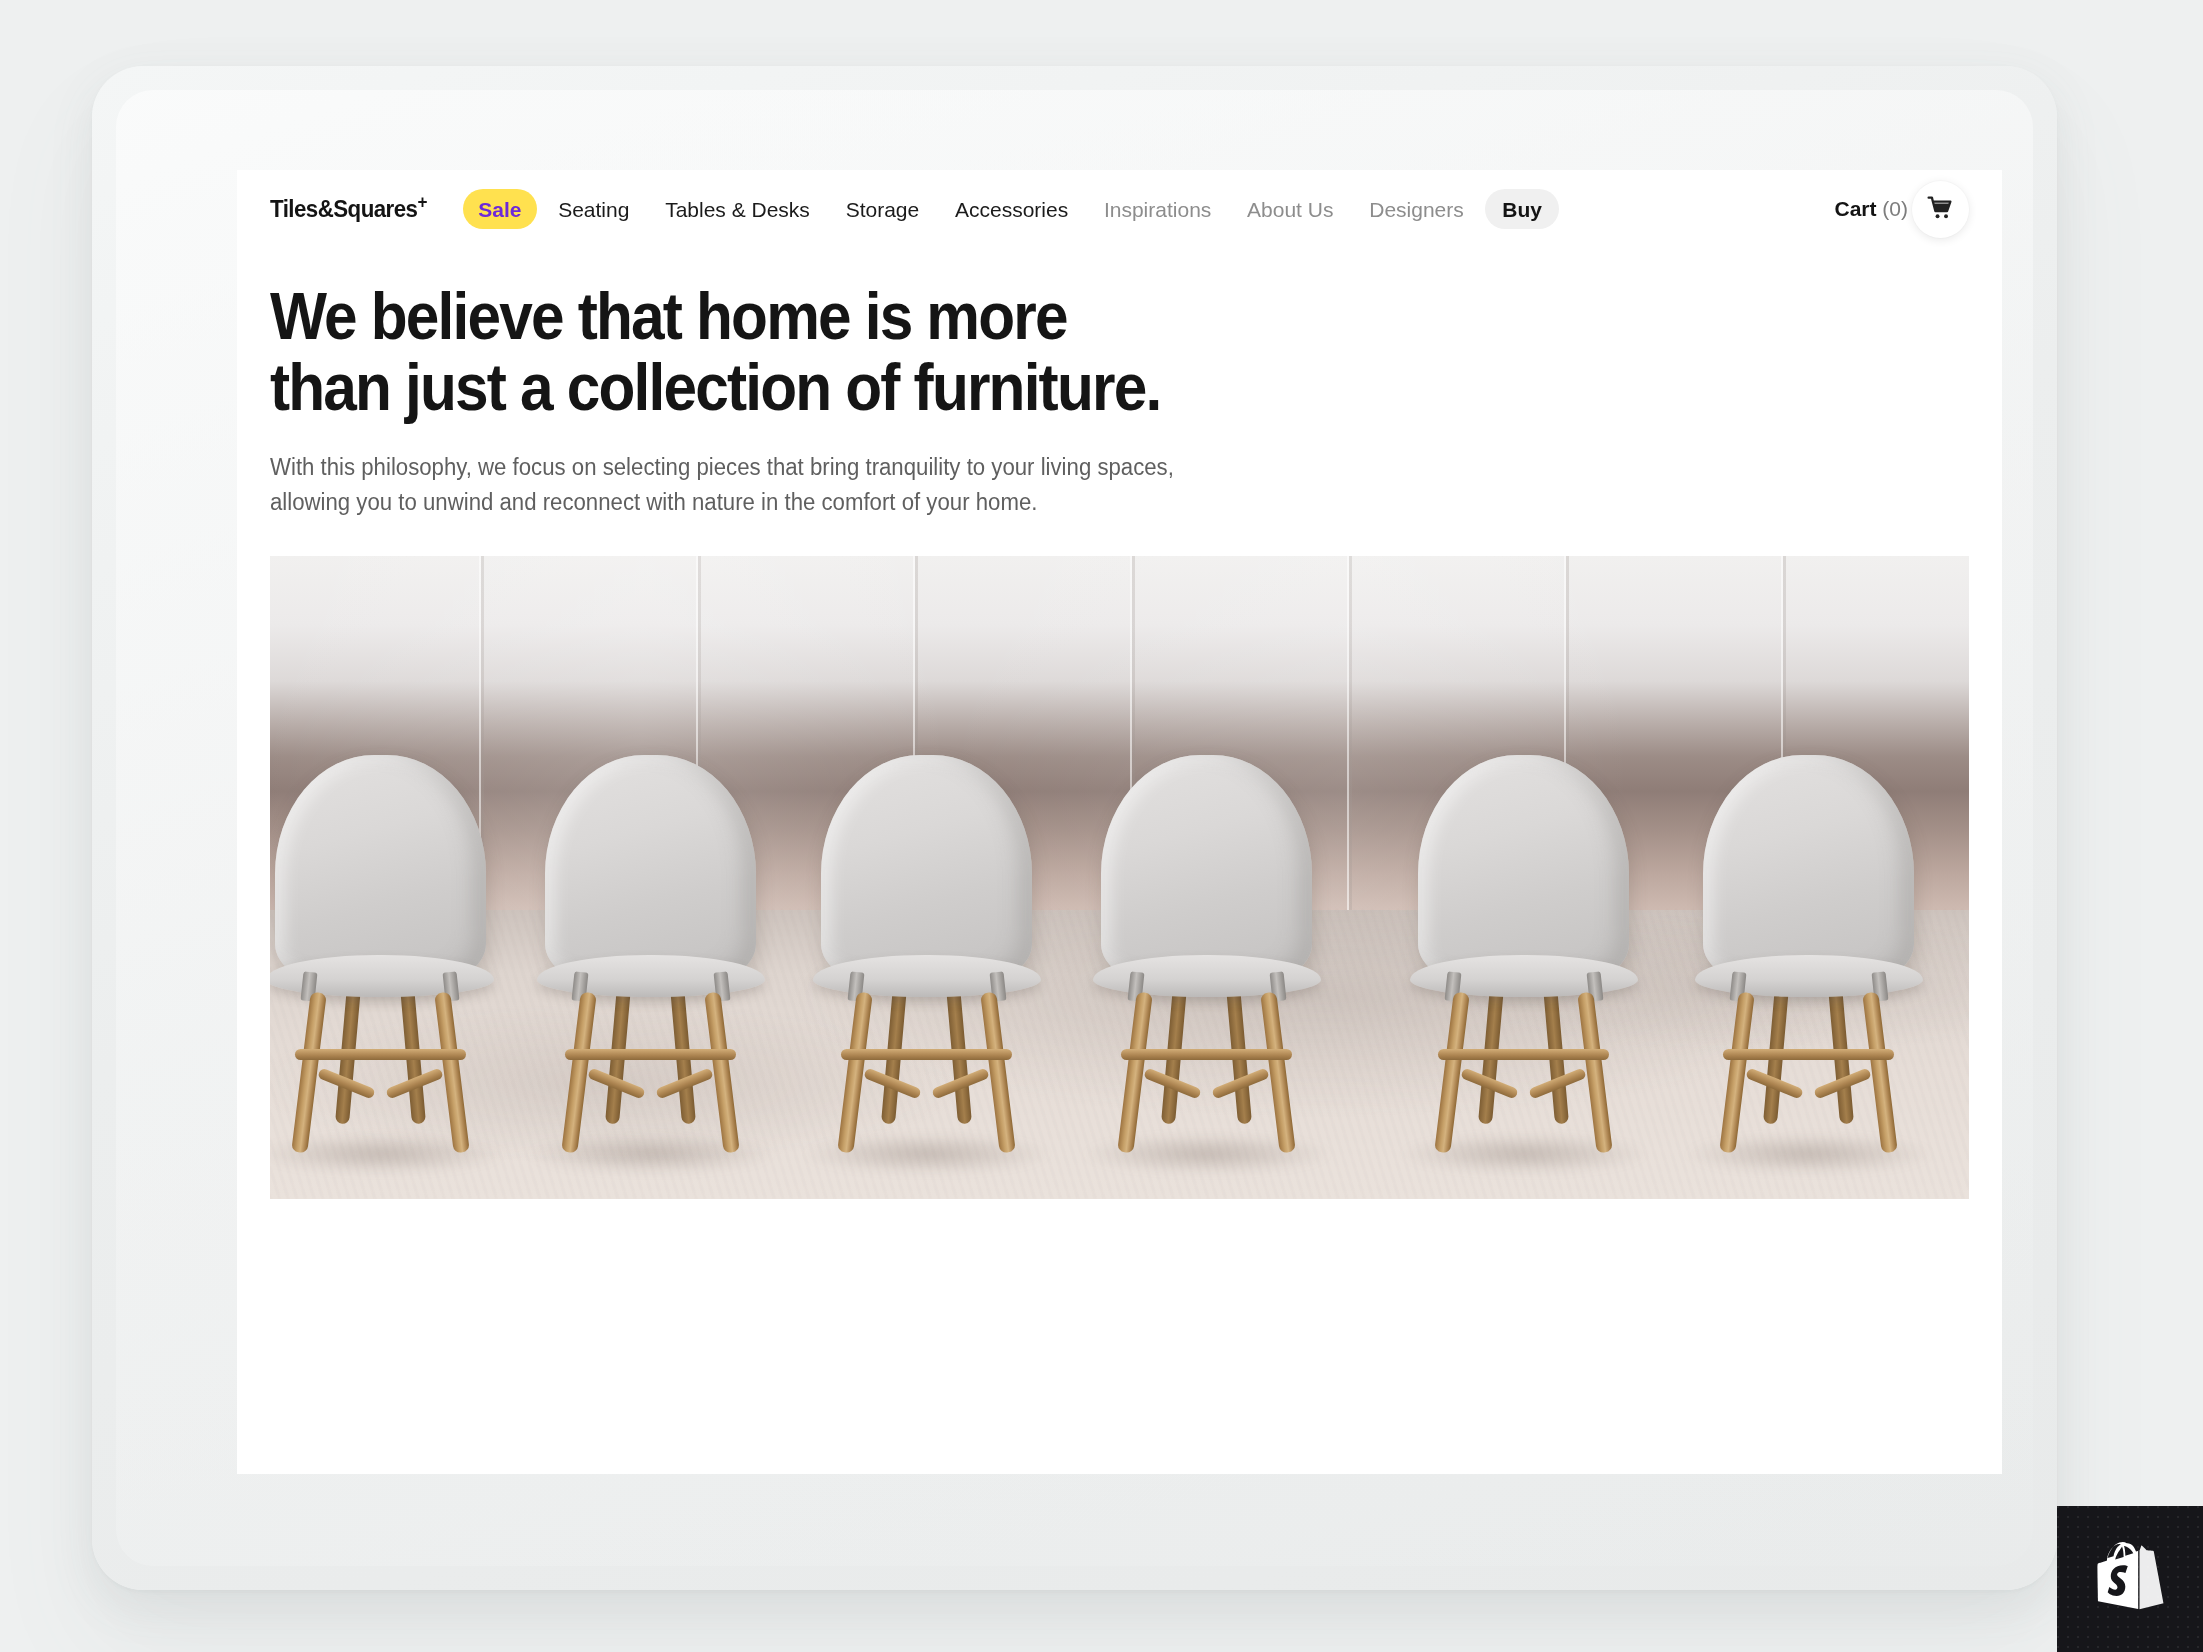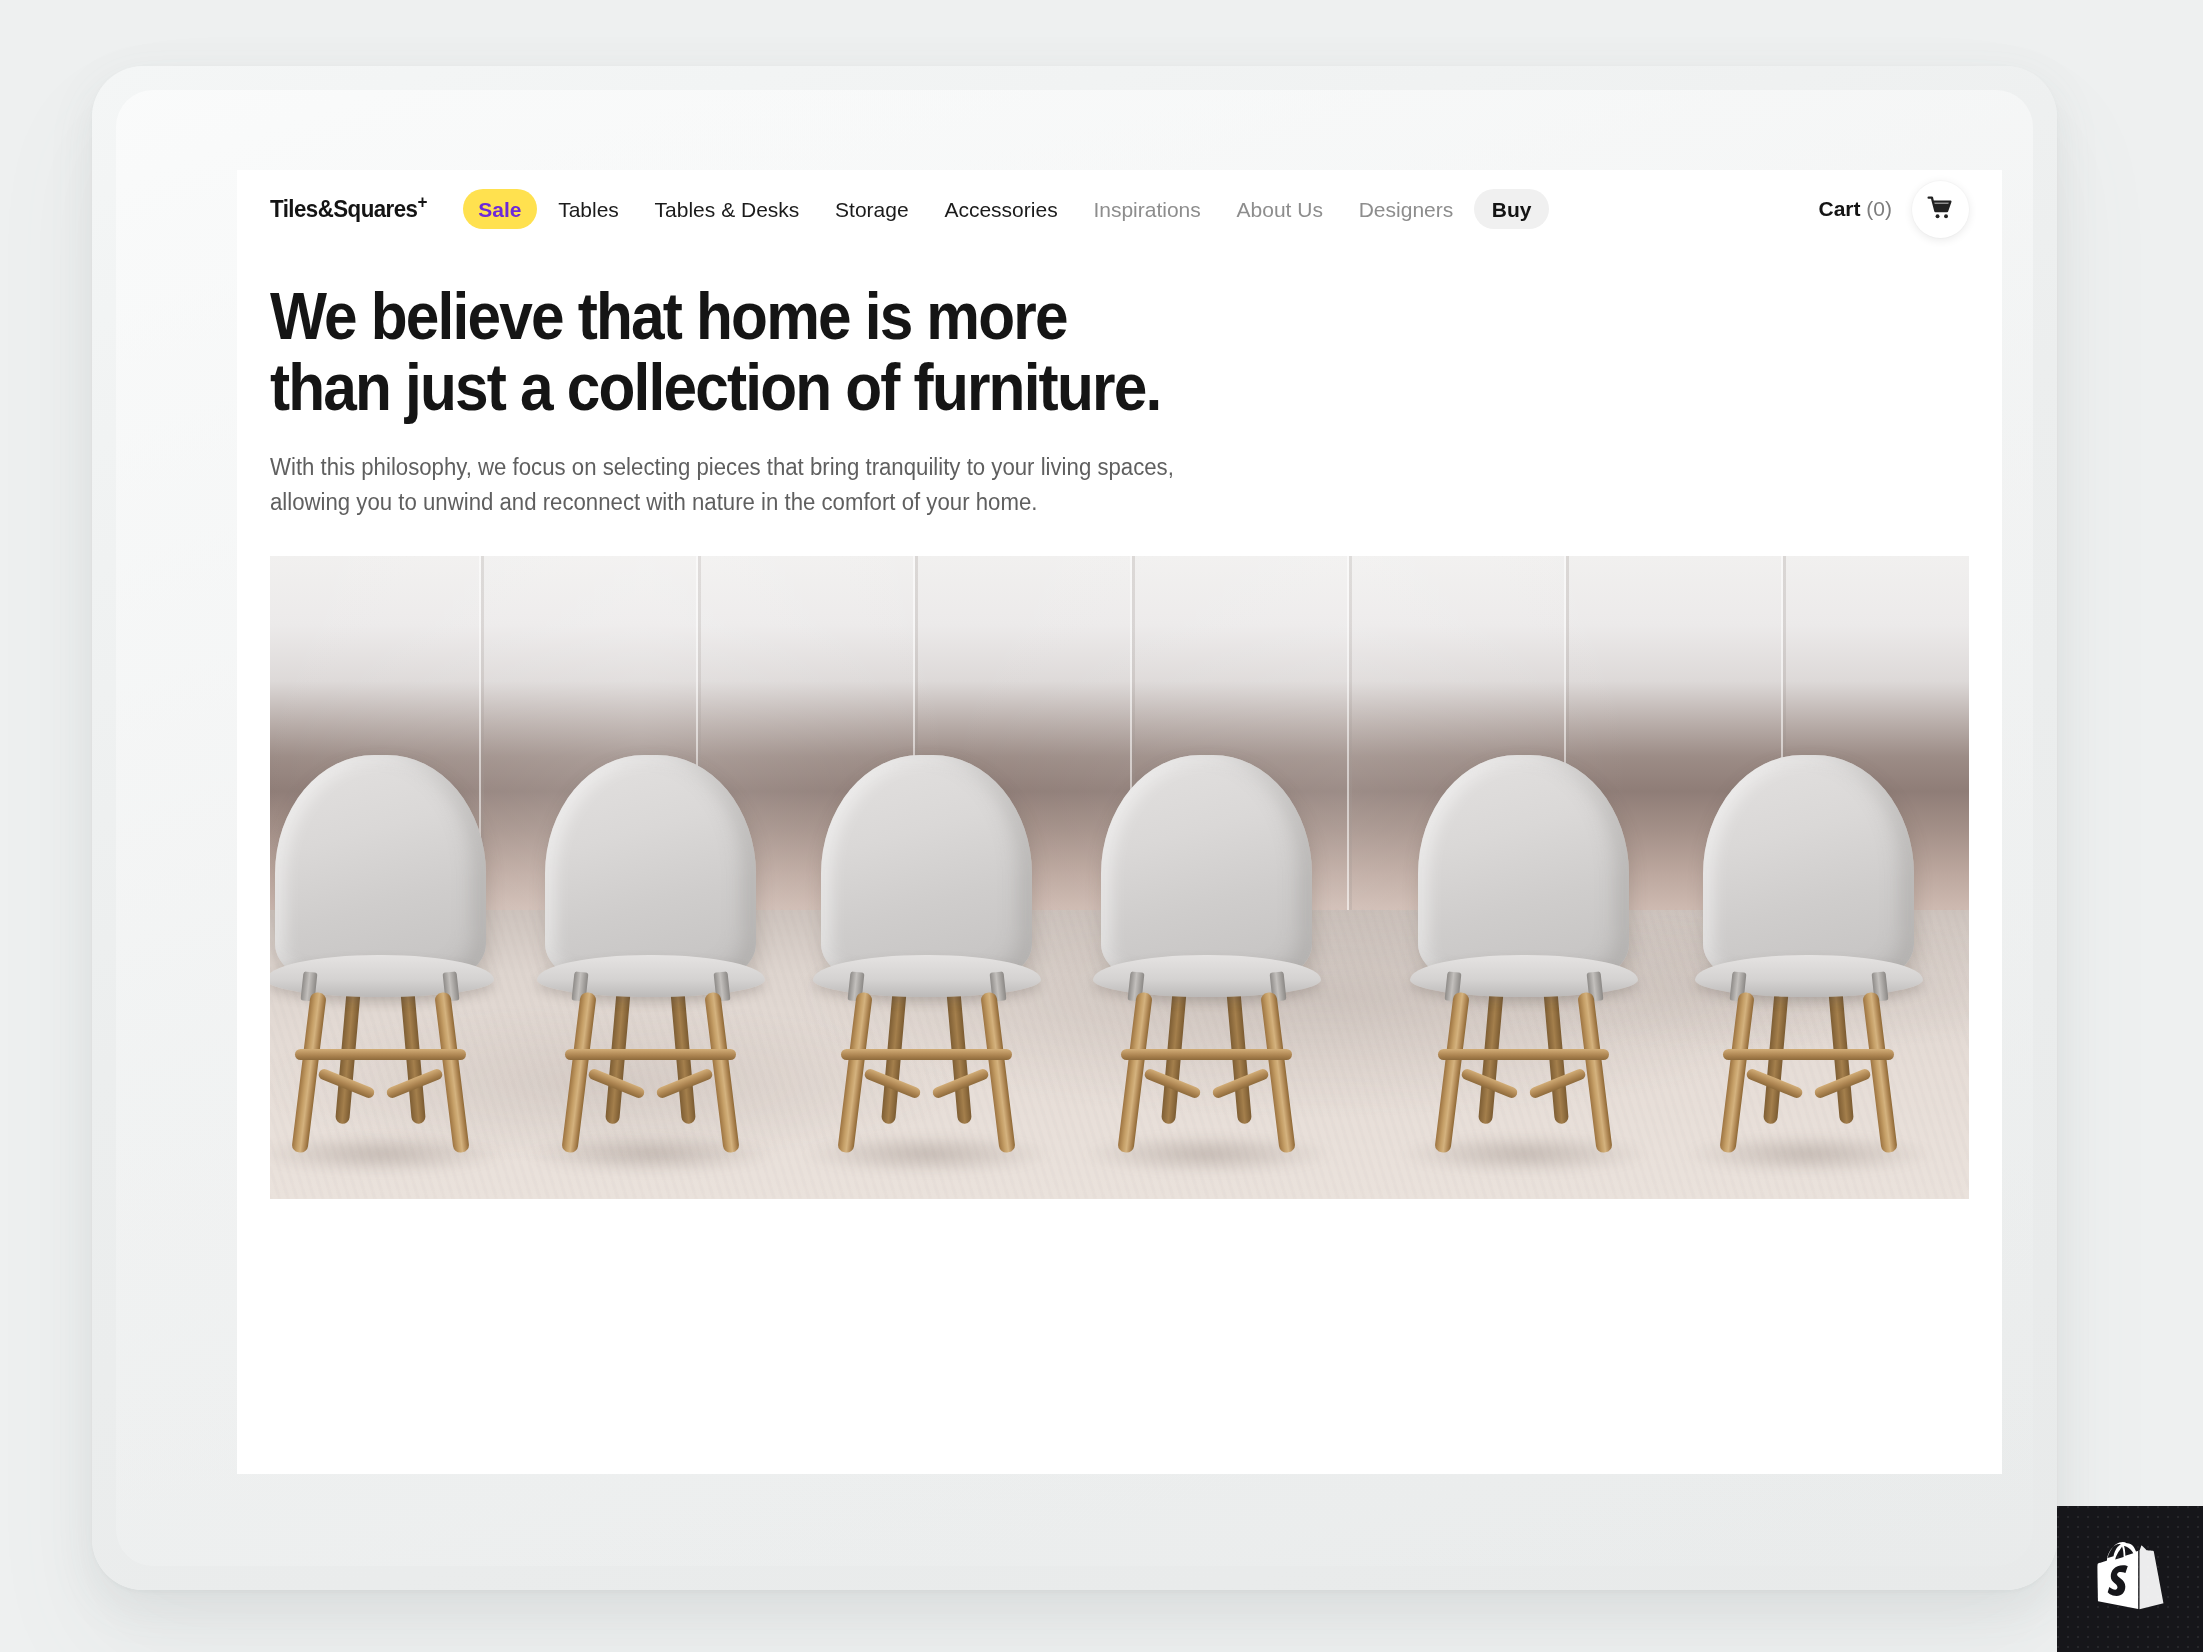--- a/index.html
+++ b/index.html
@@ -95,21 +95,21 @@
   .nav-item.buy {
     background: #f0f0f0;
     font-weight: 700;
     color: #141414;
     padding: 9.2px 17.4px;
   }
 
   .nav-right {
     display: flex;
     align-items: center;
-    gap: 20px;
+    gap: 4px;
     margin-left: auto;
   }
   .cart-label {
     font-size: 21px;
     font-weight: 700;
     color: #141414;
     white-space: nowrap;
   }
   .cart-label .count { font-weight: 400; color: #7d7d7d; }
   .cart-btn {
@@ -395,21 +395,21 @@
 <div class="viewport">
 
   <div class="navbar">
 
     <div class="brand">
       <span>Tiles&amp;Squares</span><sup>+</sup>
     </div>
 
     <div class="nav-links">
       <div class="nav-item sale">Sale</div>
-      <div class="nav-item">Tables</div>
+      <div class="nav-item">Seating</div>
       <div class="nav-item">Tables &amp; Desks</div>
       <div class="nav-item">Storage</div>
       <div class="nav-item">Accessories</div>
       <div class="nav-item muted">Inspirations</div>
       <div class="nav-item muted">About Us</div>
       <div class="nav-item muted">Designers</div>
       <div class="nav-item buy">Buy</div>
     </div>
 
     <div class="nav-right">

